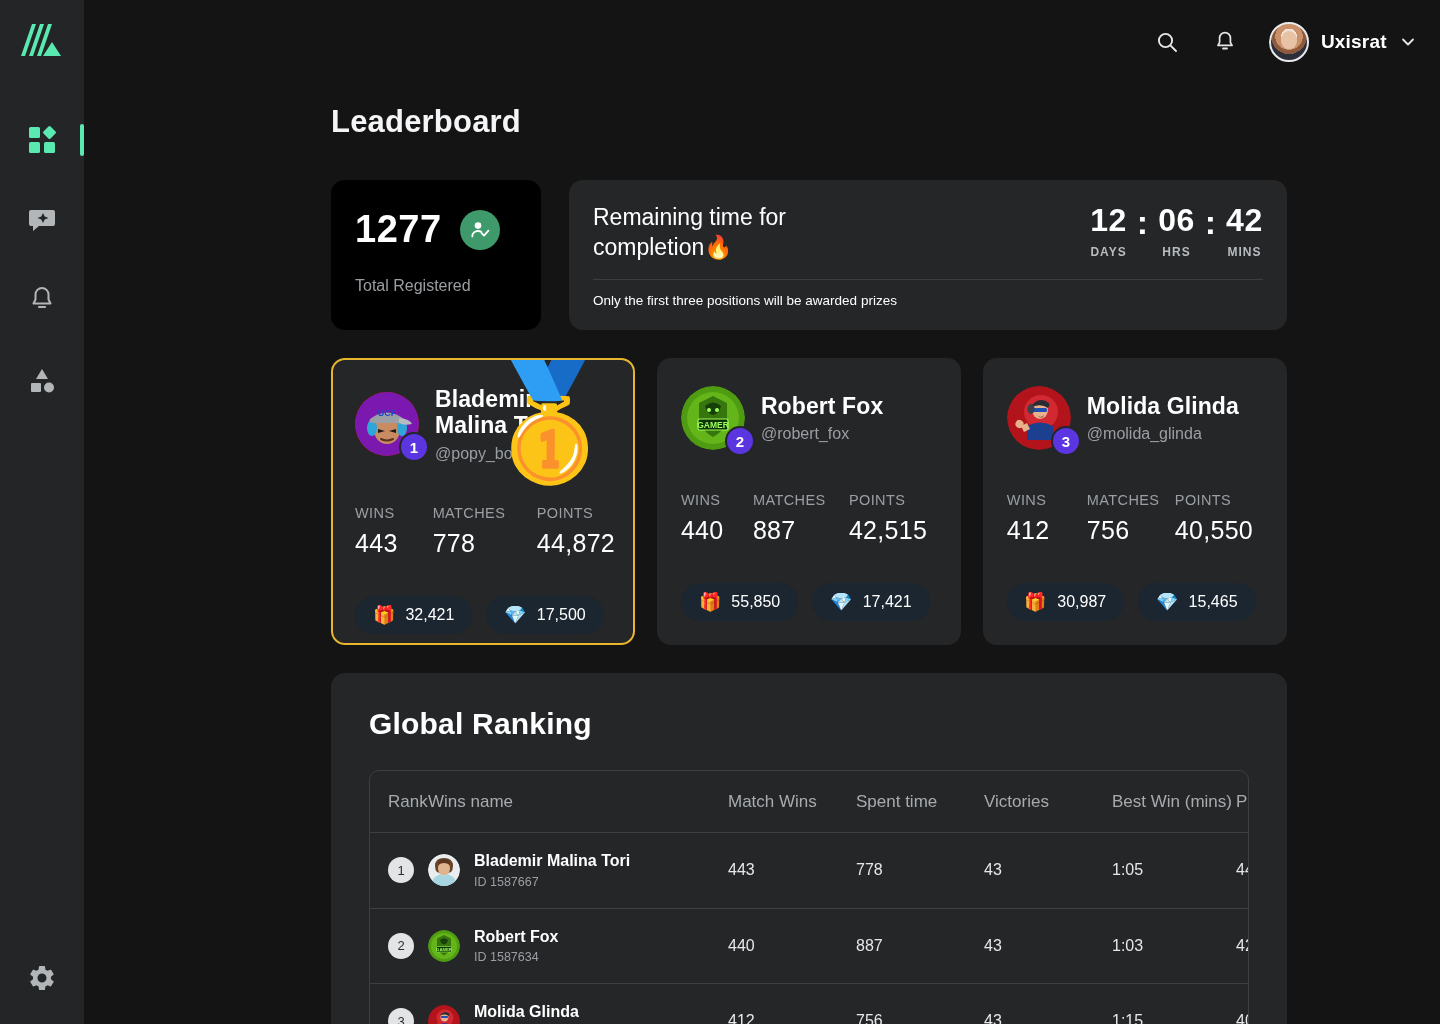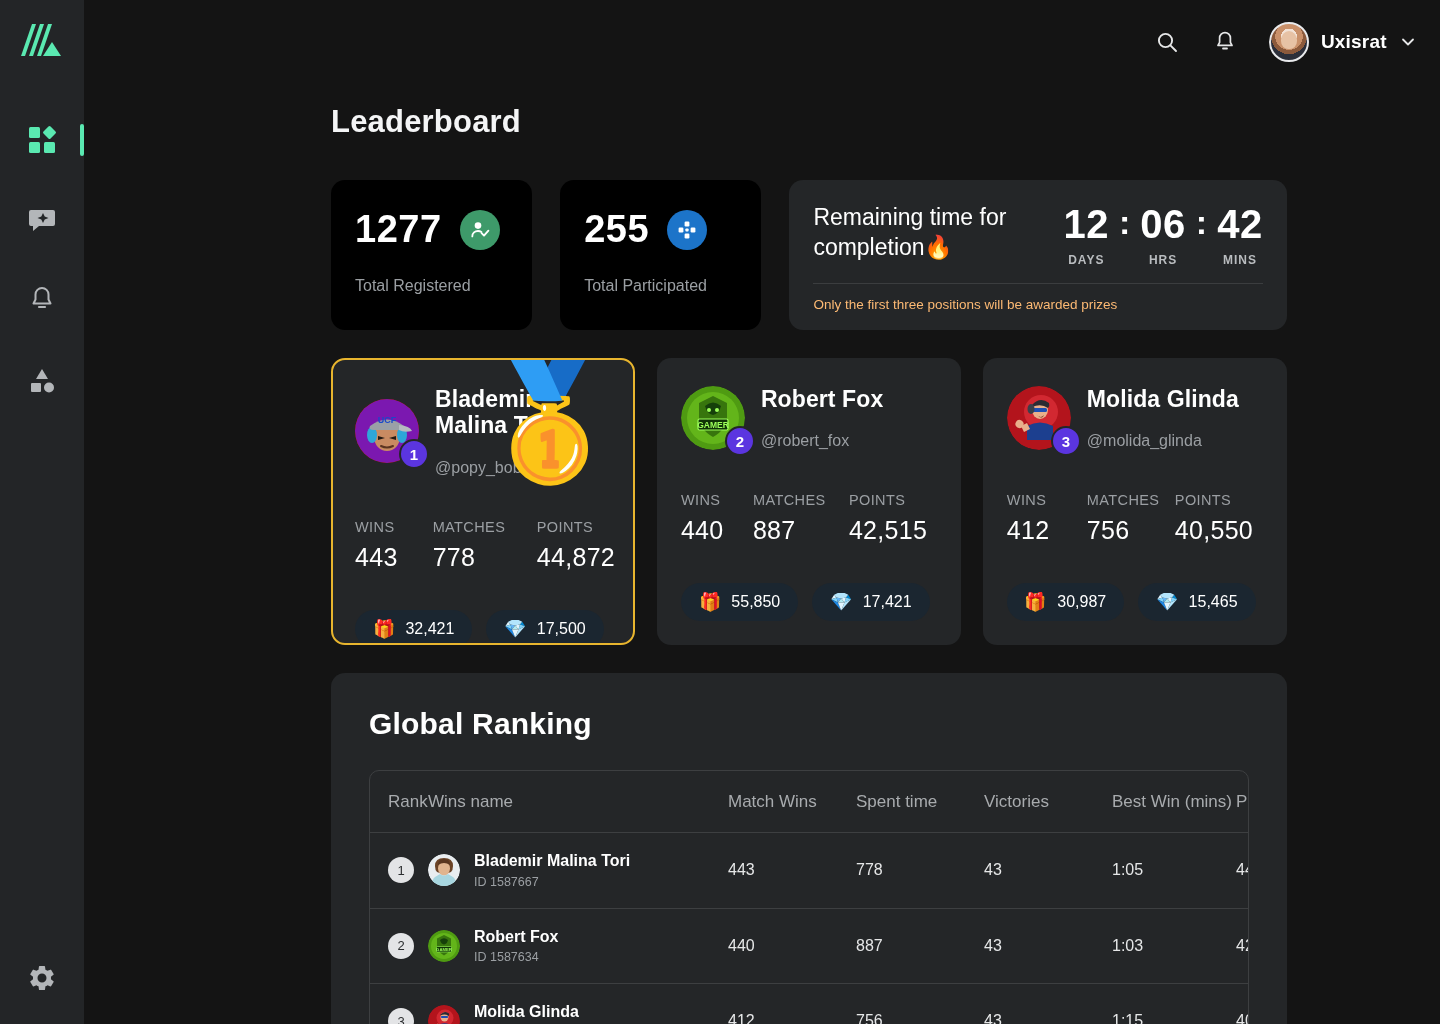--- a/index.html
+++ b/index.html
@@ -69,46 +69,46 @@
   .stat-label { color: #9b9fa3; font-size: 16px; margin-top: 26px; }
 
   .timer-card {
     flex: 1 1 auto; height: 150px; background: #242628; border-radius: 14px;
     padding: 22px 24px 0 24px; position: relative; min-width: 0;
   }
   .timer-top { display: flex; align-items: flex-start; justify-content: space-between; gap: 16px; }
   .timer-head { color: #fff; font-size: 23px; font-weight: 400; line-height: 1.32; max-width: 260px; }
   .timer-clock { display: flex; align-items: flex-start; gap: 10px; padding-top: 2px; }
   .tc-unit { text-align: center; }
-  .tc-num { color: #ffffff; font-size: 40px; font-weight: 700; line-height: 1; letter-spacing: .5px; }
+  .tc-num { color: #ffffff; font-size: 32px; font-weight: 700; line-height: 1; letter-spacing: .5px; }
   .tc-lab { color: #b9bcbf; font-size: 12px; font-weight: 700; letter-spacing: 1px; margin-top: 9px; }
   .tc-colon { color: #fff; font-size: 34px; font-weight: 700; line-height: 1.1; }
   .timer-divider { height: 1px; background: #3b3d3f; margin-top: 16px; }
-  .timer-note { color: #fdba74; font-size: 13.5px; margin-top: 13px; }
+  .timer-note { color: #ffffff; font-size: 13.5px; margin-top: 13px; }
 
   
   .players-row { display: flex; gap: 22px; margin-top: 28px; }
   .player-card {
     flex: 1 1 0; height: 287px; background: #242628; border-radius: 14px;
     padding: 28px 24px 0 24px; position: relative; overflow: hidden; min-width:0;
   }
   .player-card.winner { border: 2px solid #e8b52e; padding: 26px 22px 0 22px; }
 
   .p-head { display: flex; align-items: center; gap: 16px; position: relative; }
   .p-avatar { width: 64px; height: 64px; border-radius: 50%; position: relative; flex: 0 0 64px; overflow: visible; }
   .p-avatar .inner { width: 64px; height: 64px; border-radius: 50%; overflow: hidden; position: relative; }
   .rank-bubble {
     position: absolute; right: -10px; bottom: -6px;
     width: 30px; height: 30px; border-radius: 50%;
     background: #5B35E0; color: #fff; font-size: 15px; font-weight: 700;
     display: flex; align-items: center; justify-content: center;
     border: 2px solid #242628;
   }
   .p-name { color: #fff; font-size: 23px; font-weight: 700; line-height: 1.15; letter-spacing:.1px;}
-  .p-handle { color: #9b9fa3; font-size: 16px; margin-top: 20px; }
+  .p-handle { color: #9b9fa3; font-size: 16px; margin-top: 6px; }
   .medal { position: absolute; right: -14px; top: -28px; font-size: 120px; line-height: 1; pointer-events:none; }
 
   .p-stats { display: flex; margin-top: 42px; }
   .p-stat { min-width: 0; }
   .p-stat .lab { color: #9b9fa3; font-size: 14.5px; letter-spacing: .4px; }
   .p-stat .val { color: #fff; font-size: 25px; font-weight: 400; margin-top: 8px; letter-spacing:.3px;}
 
   .p-pills { display: flex; gap: 14px; margin-top: 38px; }
   .pill {
     background: #1b2630; border-radius: 22px; height: 38px;
@@ -249,37 +249,20 @@
               <svg width="22" height="22" viewBox="0 0 22 22">
                 <circle cx="9" cy="6.6" r="3.3" fill="#fff"></circle>
                 <path d="M3.3 17.4 c0 -3.4 2.6 -5.4 5.7 -5.4 c1.3 0 2.5 .35 3.4 .95" fill="none" stroke="#fff" stroke-width="1.8" stroke-linecap="round"></path>
                 <path d="M12.6 14.2 L15 16.6 L19.4 11.7" fill="none" stroke="#fff" stroke-width="1.9" stroke-linecap="round" stroke-linejoin="round"></path>
               </svg>
             </span>
           </div>
           <div class="stat-label">Total Registered</div>
         </div>
 
-        <div class="stat-card">
-          <div class="stat-top">
-            <span class="stat-value">255</span>
-            <span class="stat-badge" style="background:#1C74C9">
-              <svg width="22" height="22" viewBox="0 0 22 22">
-                <g fill="#fff">
-                  <rect x="8.6" y="2.6" width="4.8" height="4.8" rx="1.2"></rect>
-                  <rect x="8.6" y="14.6" width="4.8" height="4.8" rx="1.2"></rect>
-                  <rect x="2.6" y="8.6" width="4.8" height="4.8" rx="1.2"></rect>
-                  <rect x="14.6" y="8.6" width="4.8" height="4.8" rx="1.2"></rect>
-                  <rect x="9.4" y="9.4" width="3.2" height="3.2" rx=".8"></rect>
-                </g>
-              </svg>
-            </span>
-          </div>
-          <div class="stat-label">Total Participated</div>
-        </div>
 
         <div class="timer-card">
           <div class="timer-top">
             <div class="timer-head">
               <span>Remaining time for completion</span><span>🔥</span>
             </div>
             <div class="timer-clock">
               <div class="tc-unit">
                 <div class="tc-num">12</div>
                 <div class="tc-lab">DAYS</div>

